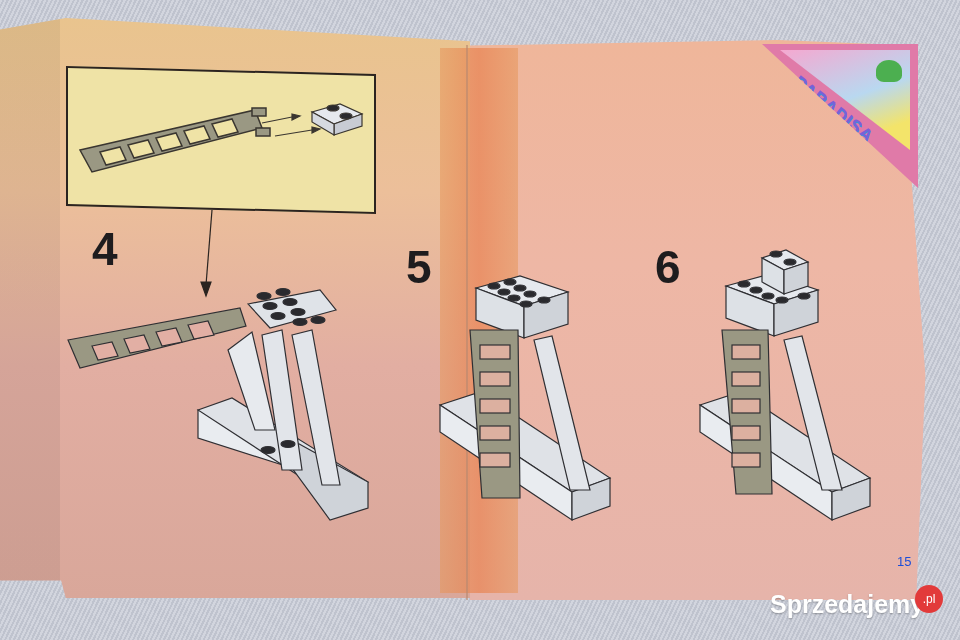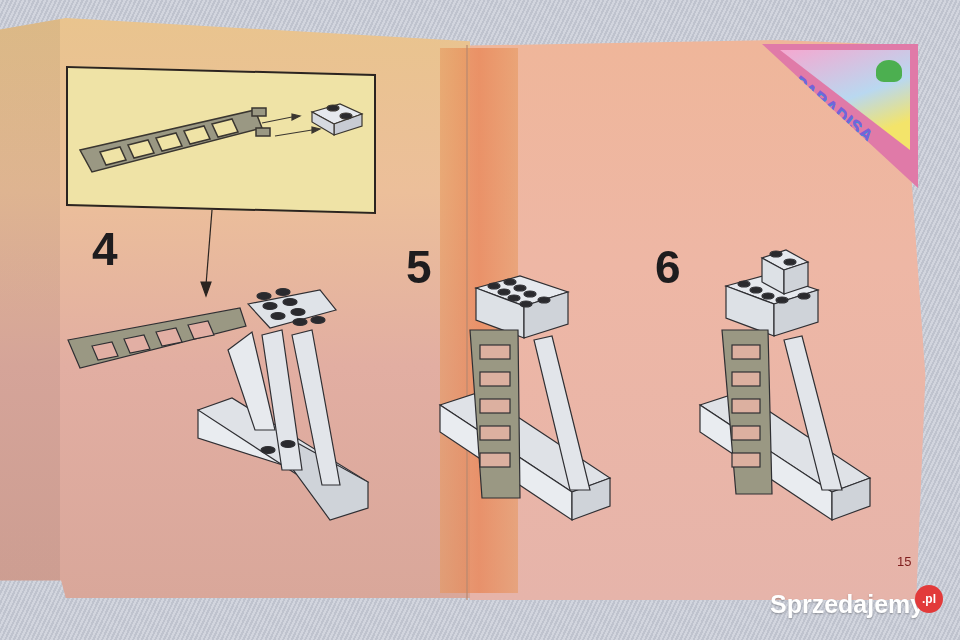--- a/index.html
+++ b/index.html
@@ -15,34 +15,34 @@
     background:linear-gradient(90deg,rgba(0,0,0,0.06) 0 60px,rgba(0,0,0,0) 60px);}
   .page-right{left:470px;top:40px;width:460px;height:560px;
     clip-path:polygon(0 1%,67% 0,96% 1%,96% 25%,99% 60%,97% 100%,0 100%);
     background:linear-gradient(180deg,#efb69a 0%,#eeb7a5 40%,#e6b4aa 100%);}
   .tape{position:absolute;left:440px;top:48px;width:78px;height:545px;
     background:linear-gradient(90deg,rgba(230,150,90,0.55),rgba(232,130,80,0.7),rgba(230,150,90,0.55));}
   .tear{position:absolute;left:466px;top:45px;width:2px;height:555px;background:#b88870;opacity:.6;}
   .callout{position:absolute;left:66px;top:70px;width:306px;height:136px;
     background:#efe3a6;border:2px solid #2c2420;transform:skewY(1.5deg);}
   .step-num{position:absolute;font-weight:bold;font-size:46px;color:#1e1c1e;}
-  .page-number{position:absolute;left:897px;top:554px;font-size:13px;color:#7f1d1d;}
+  .page-number{position:absolute;left:897px;top:554px;font-size:13px;color:#1d4ed8;}
   .logo{position:absolute;left:762px;top:44px;width:156px;height:144px;
     clip-path:polygon(0 0,100% 0,100% 100%);
     background:#e07aa8;}
   .logo-inner{position:absolute;left:18px;top:6px;width:130px;height:100px;
     clip-path:polygon(0 0,100% 0,100% 100%);
     background:linear-gradient(160deg,#f5a8d0 0%,#b9d8f0 50%,#f3e46a 80%);}
   .logo-text{position:absolute;left:40px;top:28px;font-weight:bold;font-size:17px;color:#7a5fd8;
     transform:rotate(38deg);transform-origin:left top;letter-spacing:1px;text-shadow:1px 1px 0 #3c8fd8;}
   .palm{position:absolute;left:96px;top:10px;width:26px;height:22px;border-radius:50% 50% 30% 30%;background:#4caf50;}
   .watermark{position:absolute;left:770px;top:590px;font-weight:bold;font-size:25px;color:#fff;
     text-shadow:0 1px 2px rgba(0,0,0,.3);}
   .watermark-badge{position:absolute;left:915px;top:585px;width:28px;height:28px;border-radius:50%;
-    background:#e23a3a;color:#fff;font-size:12px;font-weight:bold;text-align:center;line-height:28px;}
+    background:#e23a3a;color:#fff;font-size:12px;font-weight:normal;text-align:center;line-height:28px;}
   svg{position:absolute;left:0;top:0;}
 </style>
 </head>
 <body>
 
 <div class="page page-left">
     <div class="page-left-inner"></div>
   </div>
 <div class="page page-right"></div>
 <div class="tape"></div>

